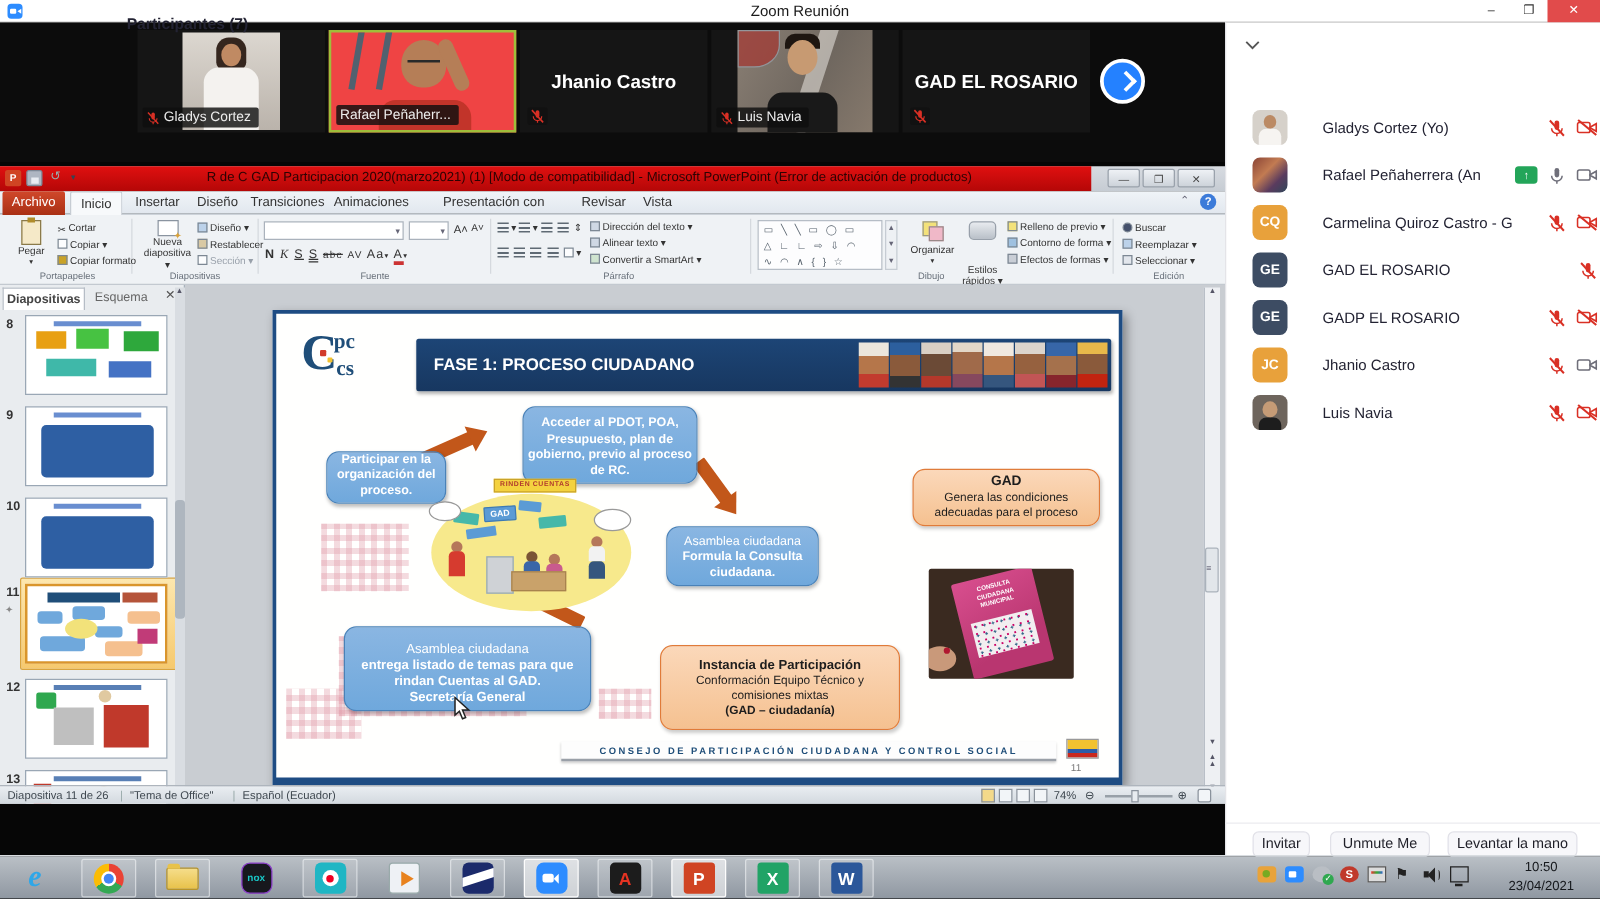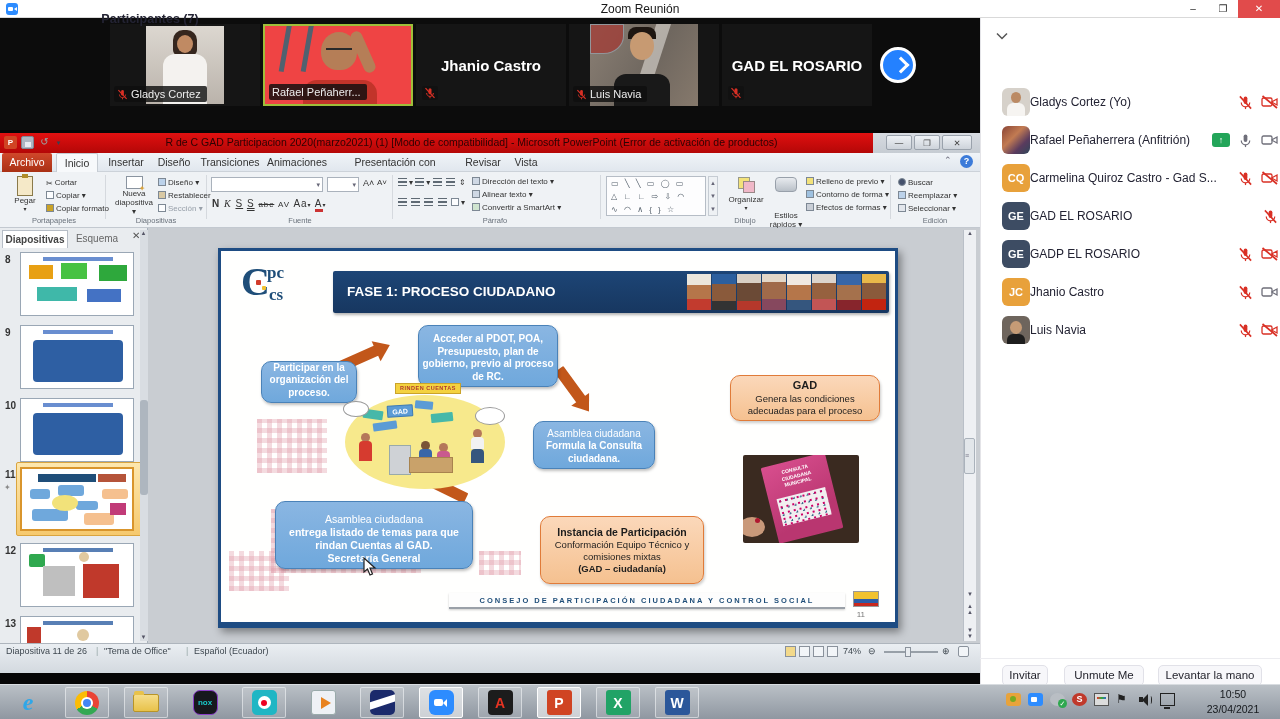--- a/index.html
+++ b/index.html
@@ -163,31 +163,31 @@
   #brochure .panel{position:absolute;left:8px;top:34px;width:50px;height:28px;background:#f2eef0;background-image:radial-gradient(#c06 1px,transparent 1px),radial-gradient(#368 1px,transparent 1px);background-size:6px 6px,7px 7px}
   #brochure .hand{position:absolute;left:-4px;bottom:6px;width:26px;height:20px;background:#c9997a;border-radius:50%}
   #brochure .nail{position:absolute;left:12px;bottom:20px;width:5px;height:5px;background:#b01830;border-radius:50%}
 
   #sfooter{left:228px;top:342px;width:396px;height:16px;background:#fdfdfd;border-bottom:2px solid #9aa0a8;box-shadow:0 1px 2px rgba(0,0,0,.2);text-align:center;font-size:7.5px;font-weight:bold;color:#1F4E79;letter-spacing:2px;line-height:16px;white-space:nowrap}
   #sflag{left:632px;top:340px;width:26px;height:16px;background:linear-gradient(#f2c230 0 50%,#2b5ca8 50% 75%,#c8281e 75%);border:1px solid #999}
   #spage{left:616px;top:359px;width:28px;text-align:right;font-size:8px;color:#777}
   #cursor{left:142px;top:306px}
 
   
-  #sbar{left:0;top:643px;width:980px;height:30px;background:linear-gradient(#eaeef2,#d3d9df);border-top:1px solid #aeb5bd;font-size:9px;color:#3f4850}
+  #sbar{left:0;top:628px;width:980px;height:15px;background:linear-gradient(#eaeef2,#d3d9df);border-top:1px solid #aeb5bd;font-size:9px;color:#3f4850}
   #sbar span{position:absolute;top:2px}
   .vico{position:absolute;top:2px;width:11px;height:11px;border:1px solid #8a929c;background:#f2f5f8}
   #zoomtrack{left:884px;top:7px;width:54px;height:2px;background:#98a0a8}
   #zoomthumb{left:905px;top:3px;width:6px;height:10px;background:#e8ecf0;border:1px solid #8a929c}
 
   
   #ppanel{left:980px;top:18px;width:300px;height:666px;background:#fff;border-left:1px solid #e4e4e8}
   #phead{position:absolute;left:0;top:12px;width:300px;text-align:center;font-size:12.5px;font-weight:bold;color:#232333}
   #pchev{left:996px;top:32px}
-  .prow{position:absolute;left:1002px;width:276px;height:28px;display:flex;align-items:center;gap:0}
+  .prow{position:absolute;left:1002px;width:276px;height:28px;display:flex;align-items:center;gap:28px}
   .prow .nm{font-size:12px;color:#232333;white-space:nowrap;overflow:hidden;flex:1}
   .avi{width:28px;height:28px;border-radius:6px;color:#fff;font-weight:bold;font-size:11px;display:flex;align-items:center;justify-content:center;flex:none}
   .av{width:28px;height:28px;border-radius:6px;position:relative;overflow:hidden;flex:none}
   .badge{width:18px;height:14px;background:#23a559;border-radius:3px;color:#fff;font-size:9px;text-align:center;line-height:14px;flex:none;font-weight:bold}
   .rowicons{display:flex;gap:8px;align-items:center;flex:none}
   #av-g{background:#d6d1ca}
   #av-g .head{position:absolute;left:9px;top:4px;width:10px;height:11px;background:#bb8a64;border-radius:50%}
   #av-g .body{position:absolute;left:5px;top:15px;width:18px;height:13px;background:#f6f4f1;border-radius:6px 6px 0 0}
   #av-r{background:linear-gradient(135deg,#8a4436,#c27b52 40%,#5a3b5e 70%,#30475a)}
   #av-l{background:#6e655d}
@@ -535,21 +535,21 @@
       <span style="font-weight:normal">Asamblea ciudadana</span>
       <span>entrega listado de temas para  que</span>
       <span>rindan Cuentas al GAD.</span>
       <span>Secretaría General</span>
     </div>
 
     <div class="in orgbox" style="left:509px;top:124px;width:150px;height:46px">
       <span style="font-weight:bold;font-size:11px">GAD</span>
       <span>Genera las condiciones adecuadas para el proceso</span>
     </div>
-    <div class="in orgbox" style="left:319px;top:265px;width:164px;height:68px">
+    <div class="in orgbox" style="left:307px;top:265px;width:192px;height:68px">
       <span style="font-weight:bold;font-size:10.5px">Instancia de Participación</span>
       <span>Conformación Equipo Técnico y comisiones mixtas</span>
       <span style="font-weight:bold">(GAD – ciudadanía)</span>
     </div>
 
     <div class="in" id="illus">
       <div class="blobbg"></div>
       <div id="banner">RINDEN CUENTAS</div>
       <div class="sign" style="left:44px;top:22px;width:26px;height:12px;background:#5B9BD5;border:1px solid #3c7ab5;transform:rotate(-4deg);line-height:12px">GAD</div>
       <div class="sign" style="left:20px;top:27px;width:20px;height:9px;background:#46B8A9;transform:rotate(8deg)"></div>

